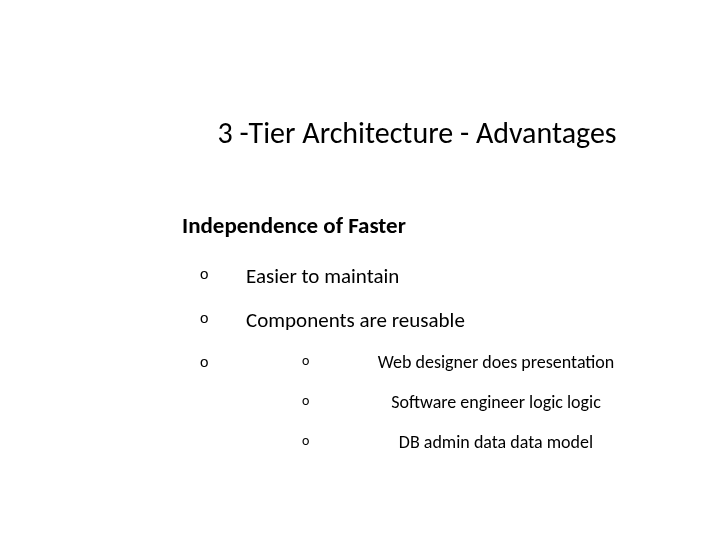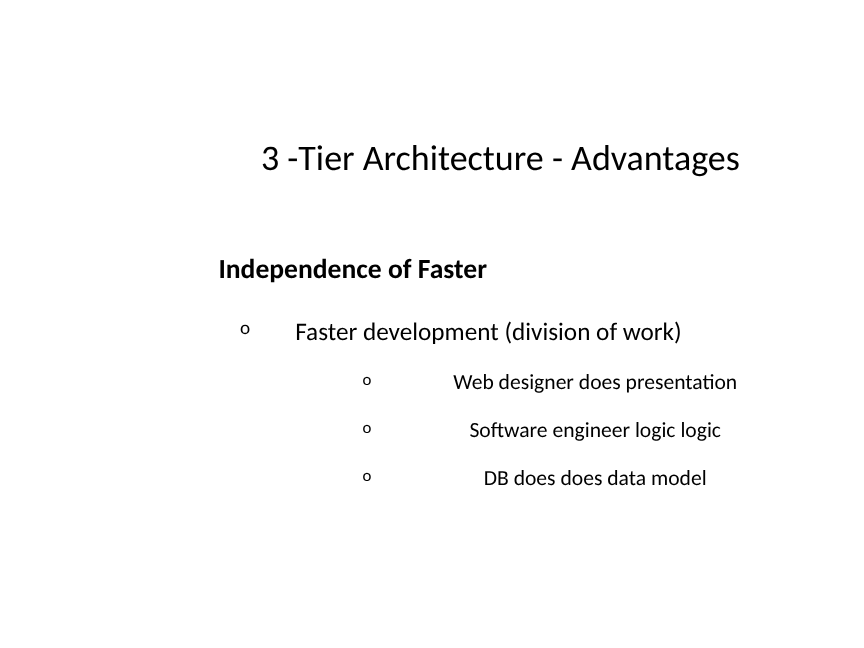--- a/index.html
+++ b/index.html
@@ -73,27 +73,32 @@
 </head>
 <body>
 
 <h1 class="title">3 -Tier Architecture - Advantages</h1>
 
 <div class="content">
   <h2 class="subtitle">Independence of Faster</h2>
 
   <ul class="outer-list">
     <li>
-      <span>Faster development (division of work)</span>
+      <span>Easier to maintain</span>
+    </li>
+    <li>
+      <span>Components are reusable</span>
+    </li>
+    <li>
       <ul class="inner-list">
         <li>
           <span>Web designer does presentation</span>
         </li>
         <li>
           <span>Software engineer logic logic</span>
         </li>
         <li>
-          <span>DB does does data model</span>
+          <span>DB admin data data model</span>
         </li>
       </ul>
     </li>
   </ul>
 </div>
 
 </body></html>

